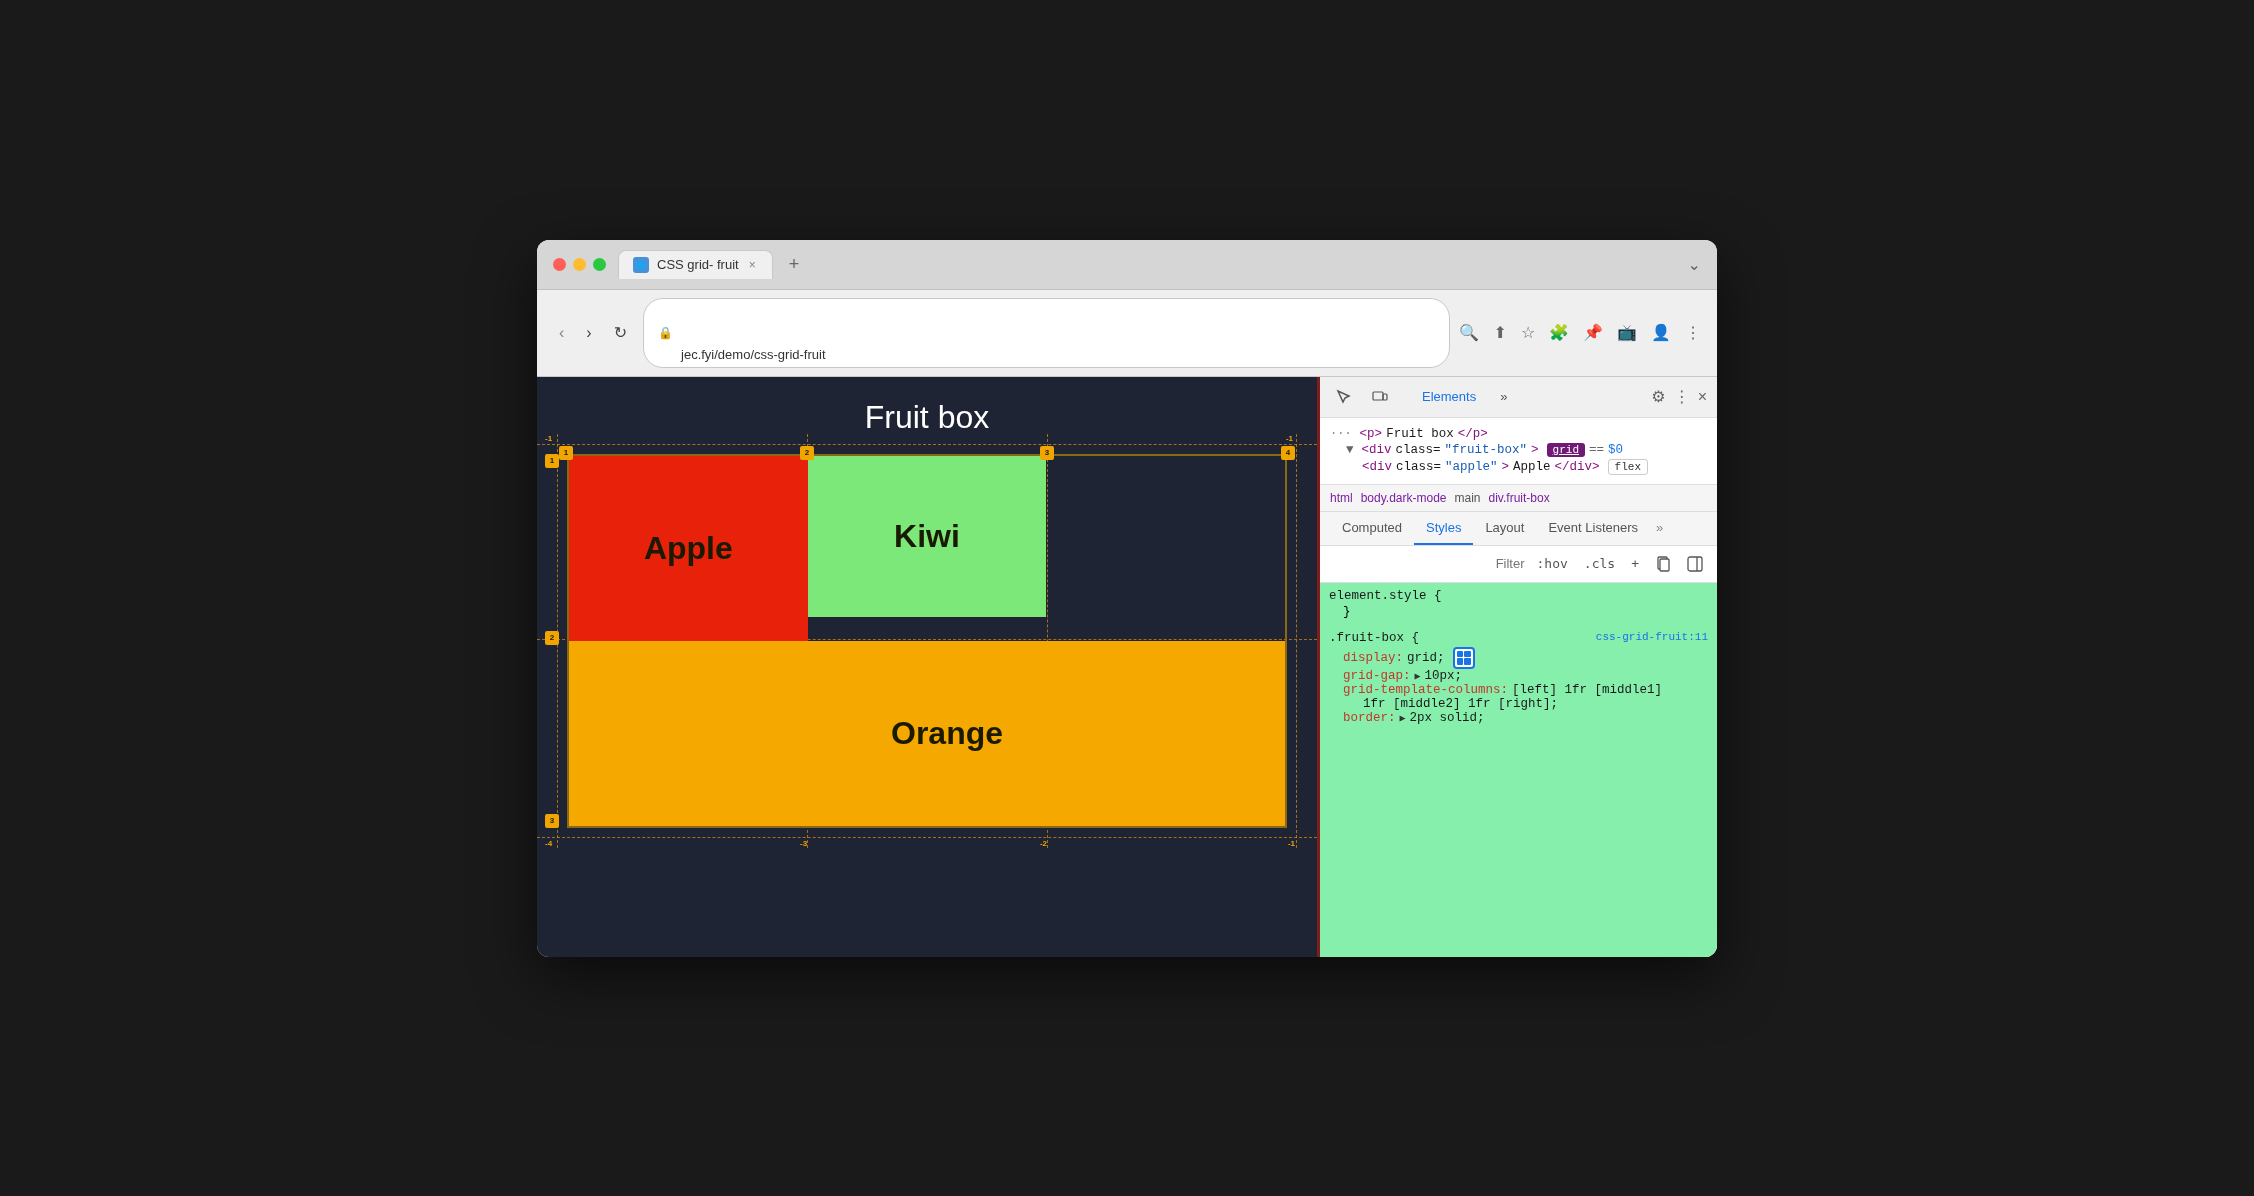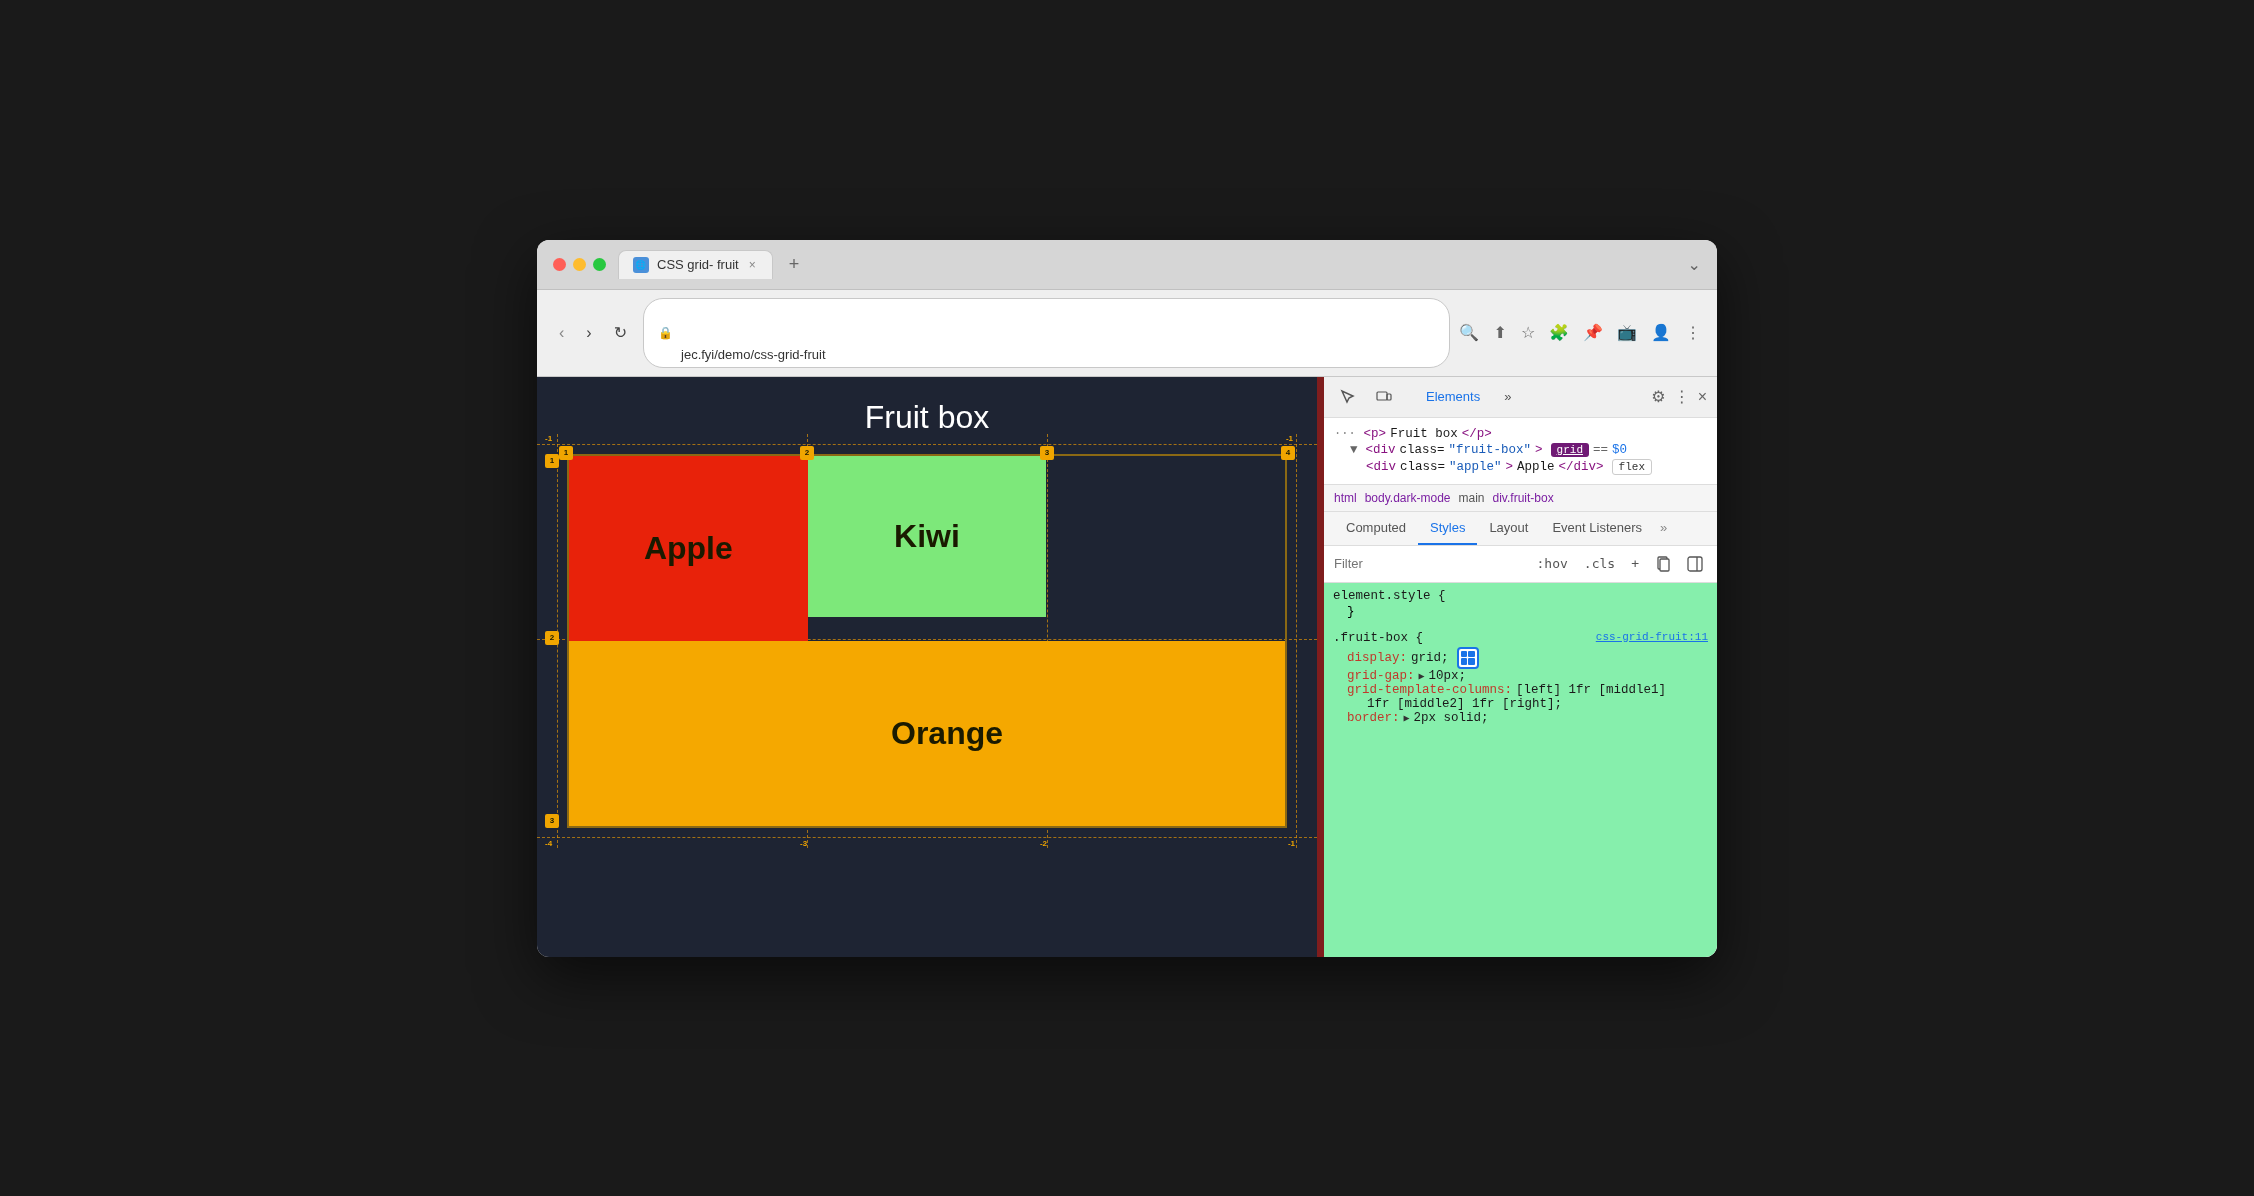--- a/index.html
+++ b/index.html
@@ -194,21 +194,21 @@
       bottom: -20px;
       width: 1px;
       border-left: 1px dashed rgba(255,165,0,0.6);
       pointer-events: none;
     }
 
     
     .devtools-panel {
       flex: 1;
       background: #f5f5f5;
-      border-left: 7px solid #7f1d1d;
+      border-left: 3px solid #7f1d1d;
       display: flex;
       flex-direction: column;
       overflow: hidden;
     }
     .devtools-toolbar {
       display: flex;
       align-items: center;
       padding: 6px 10px;
       background: #f0f0f0;
       border-bottom: 1px solid #ddd;
@@ -331,20 +331,21 @@
       background: white;
       border-bottom: 1px solid #ddd;
       gap: 8px;
     }
     .filter-input {
       flex: 1;
       border: none;
       outline: none;
       font-size: 13px;
       color: #333;
+      text-align: right;
     }
     .filter-buttons {
       display: flex;
       gap: 8px;
       align-items: center;
       color: #555;
       font-size: 13px;
     }
     .filter-btn {
       padding: 2px 4px;
@@ -373,21 +374,20 @@
       margin-bottom: 12px;
     }
     .css-selector {
       color: #1a1a1a;
       margin-bottom: 2px;
     }
     .css-source {
       float: right;
       color: #1a73e8;
       font-size: 11px;
-      text-decoration: underline;
       cursor: pointer;
     }
     .css-prop { color: #c0392b; }
     .css-val { color: #1a1a1a; }
     .css-line {
       padding-left: 14px;
       display: flex;
       align-items: center;
       gap: 4px;
     }

